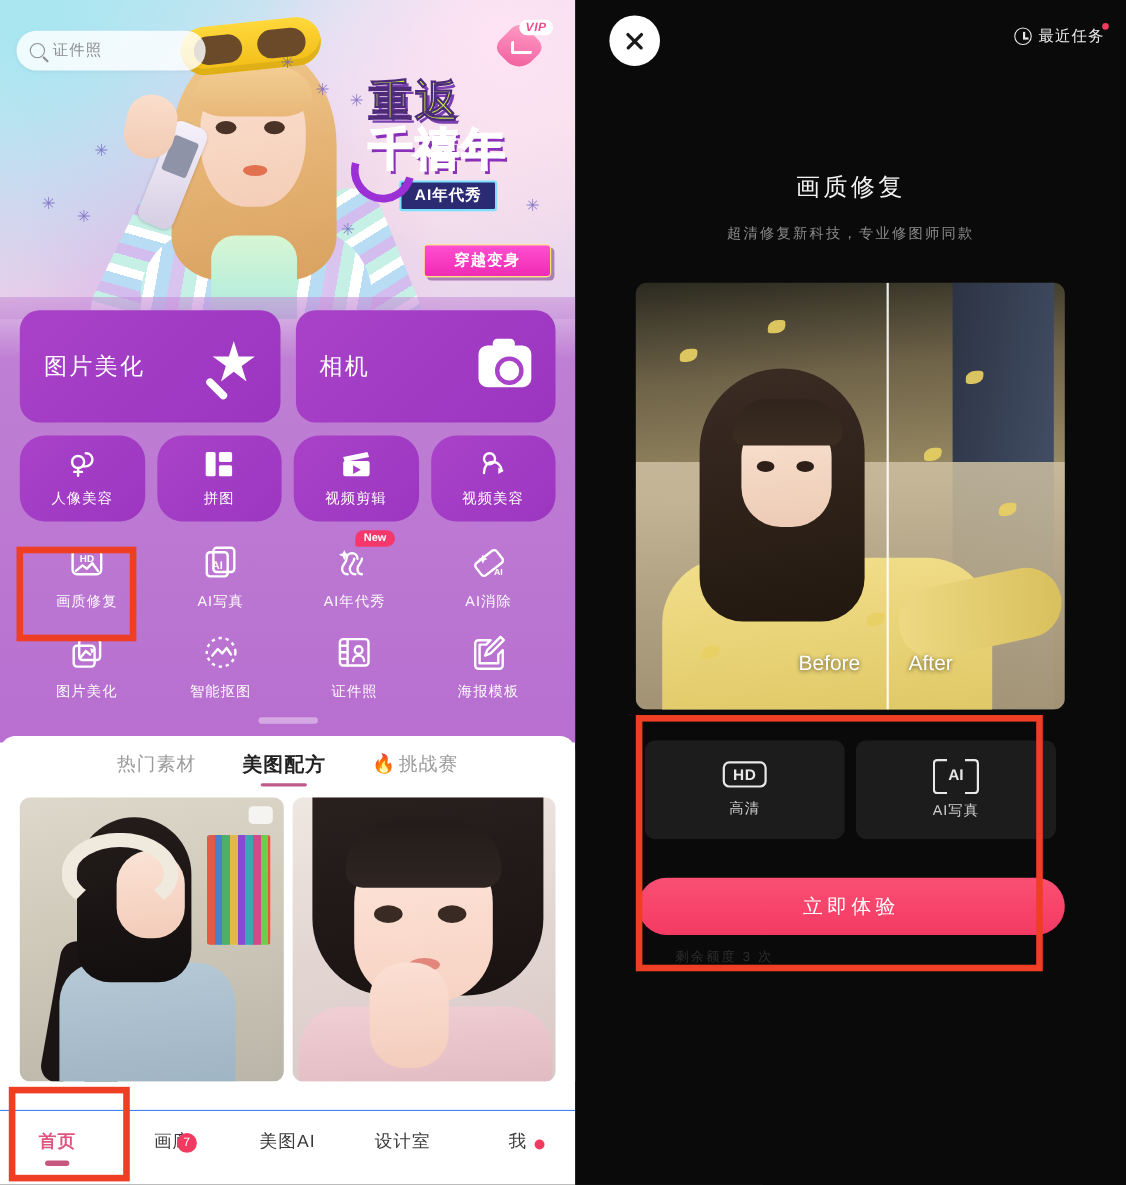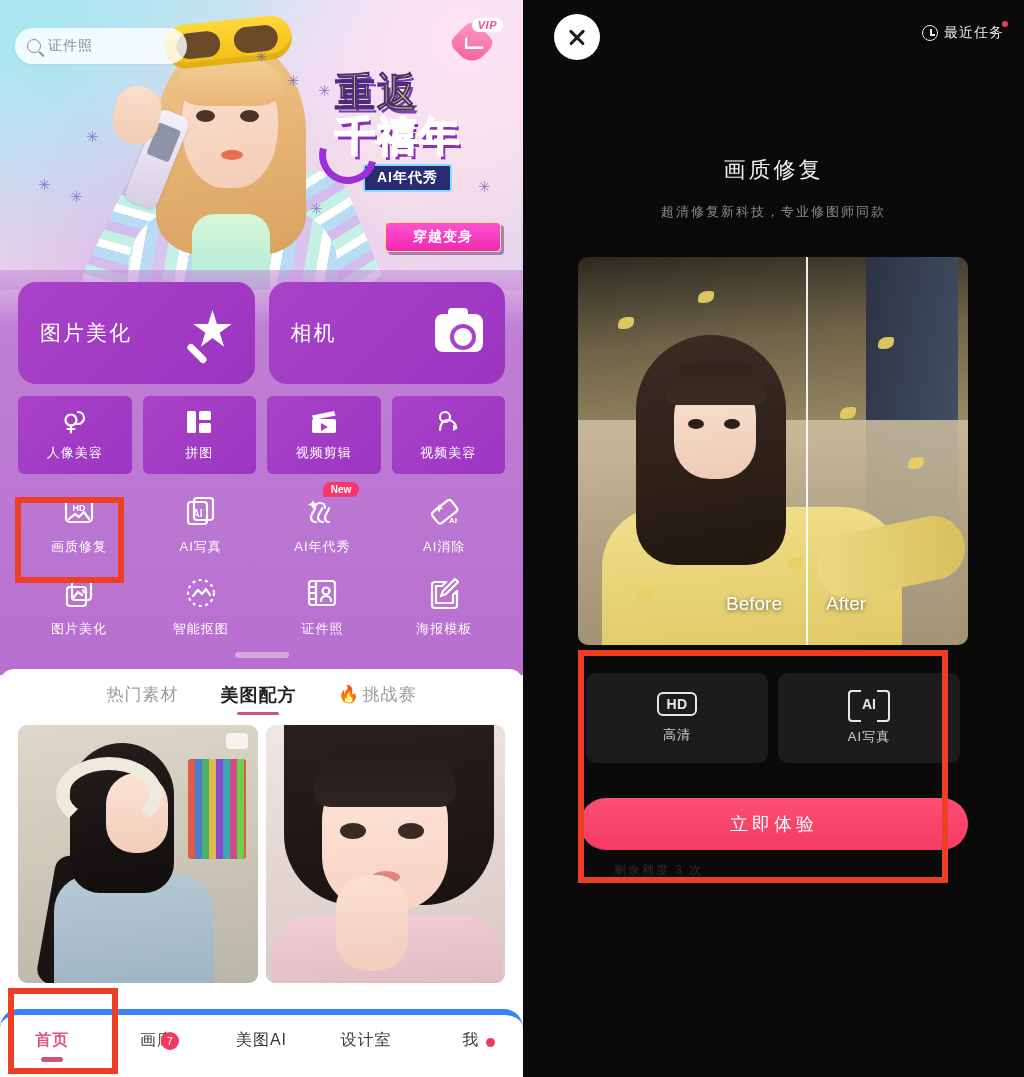--- a/index.html
+++ b/index.html
@@ -173,21 +173,21 @@
   }
   .ico-cam { width:48px; height:38px; background:#fff; border-radius:8px; position:relative; }
   .ico-cam:before{ content:""; position:absolute; left:13px; top:-6px; width:20px; height:7px;
     background:#fff; border-radius:4px 4px 0 0;}
   .ico-cam:after{ content:""; position:absolute; left:15px; top:10px; width:18px; height:18px;
     border:4px solid #a942c8; border-radius:50%; background:transparent;}
 
   .small-row { display:flex; gap:11px; margin-top:12px; }
   .small-card {
     flex:1; height:78px; background: linear-gradient(135deg,#a942c8,#9c36c1);
-    border-radius:6px; display:flex; flex-direction:column; align-items:center;
+    border-radius:23px; display:flex; flex-direction:column; align-items:center;
     justify-content:center; gap:8px; color:#fff;
   }
   .small-card .lbl { font-size:13px; letter-spacing:1px; }
   .sico { width:28px; height:28px; position:relative; }
 
   .grid-row { display:flex; margin-top:16px; }
   .grid-item {
     flex:1; display:flex; flex-direction:column; align-items:center; gap:10px;
     color:#fff; position:relative; padding-top:4px;
   }
@@ -249,21 +249,21 @@
   .c2-bang{ position:absolute; left:48px; top:20px; width:142px; height:62px;
     background:linear-gradient(180deg,#241c1a,#2e2523); border-radius:70px 70px 24px 24px;}
   .c2-hand{ position:absolute; left:70px; top:150px; width:72px; height:96px;
     background:linear-gradient(175deg,#fbe0d3,#f3ccbd); border-radius:32px;}
   .c2-top{ position:absolute; left:6px; top:190px; width:230px; height:80px;
     background:linear-gradient(175deg,#f0cfd4,#e0b8c0); border-radius:40px 40px 0 0;}
 
   
   .bottom-nav {
     position:absolute; left:0; bottom:0; width:523px; height:68px; background:#fff;
-    display:flex; align-items:center; border-top:6px solid #3b82f6;border-radius:19px;
+    display:flex; align-items:center; border-top:1px solid #3b82f6;
   }
   .nav-item {
     flex:1; display:flex; flex-direction:column; align-items:center; justify-content:center;
     gap:6px; position:relative; font-size:16px; color:#3a3a3a; letter-spacing:1px;
   }
   .nav-item.active { color:#e0557f; font-weight:bold; }
   .nav-item.active .bar { width:22px; height:5px; background:#c8577f; border-radius:3px; }
   .nav-item .bar { height:5px; }
   .nav-badge {
     position:absolute; top:2px; right:30px; min-width:18px; height:18px; background:#f03a5f;

